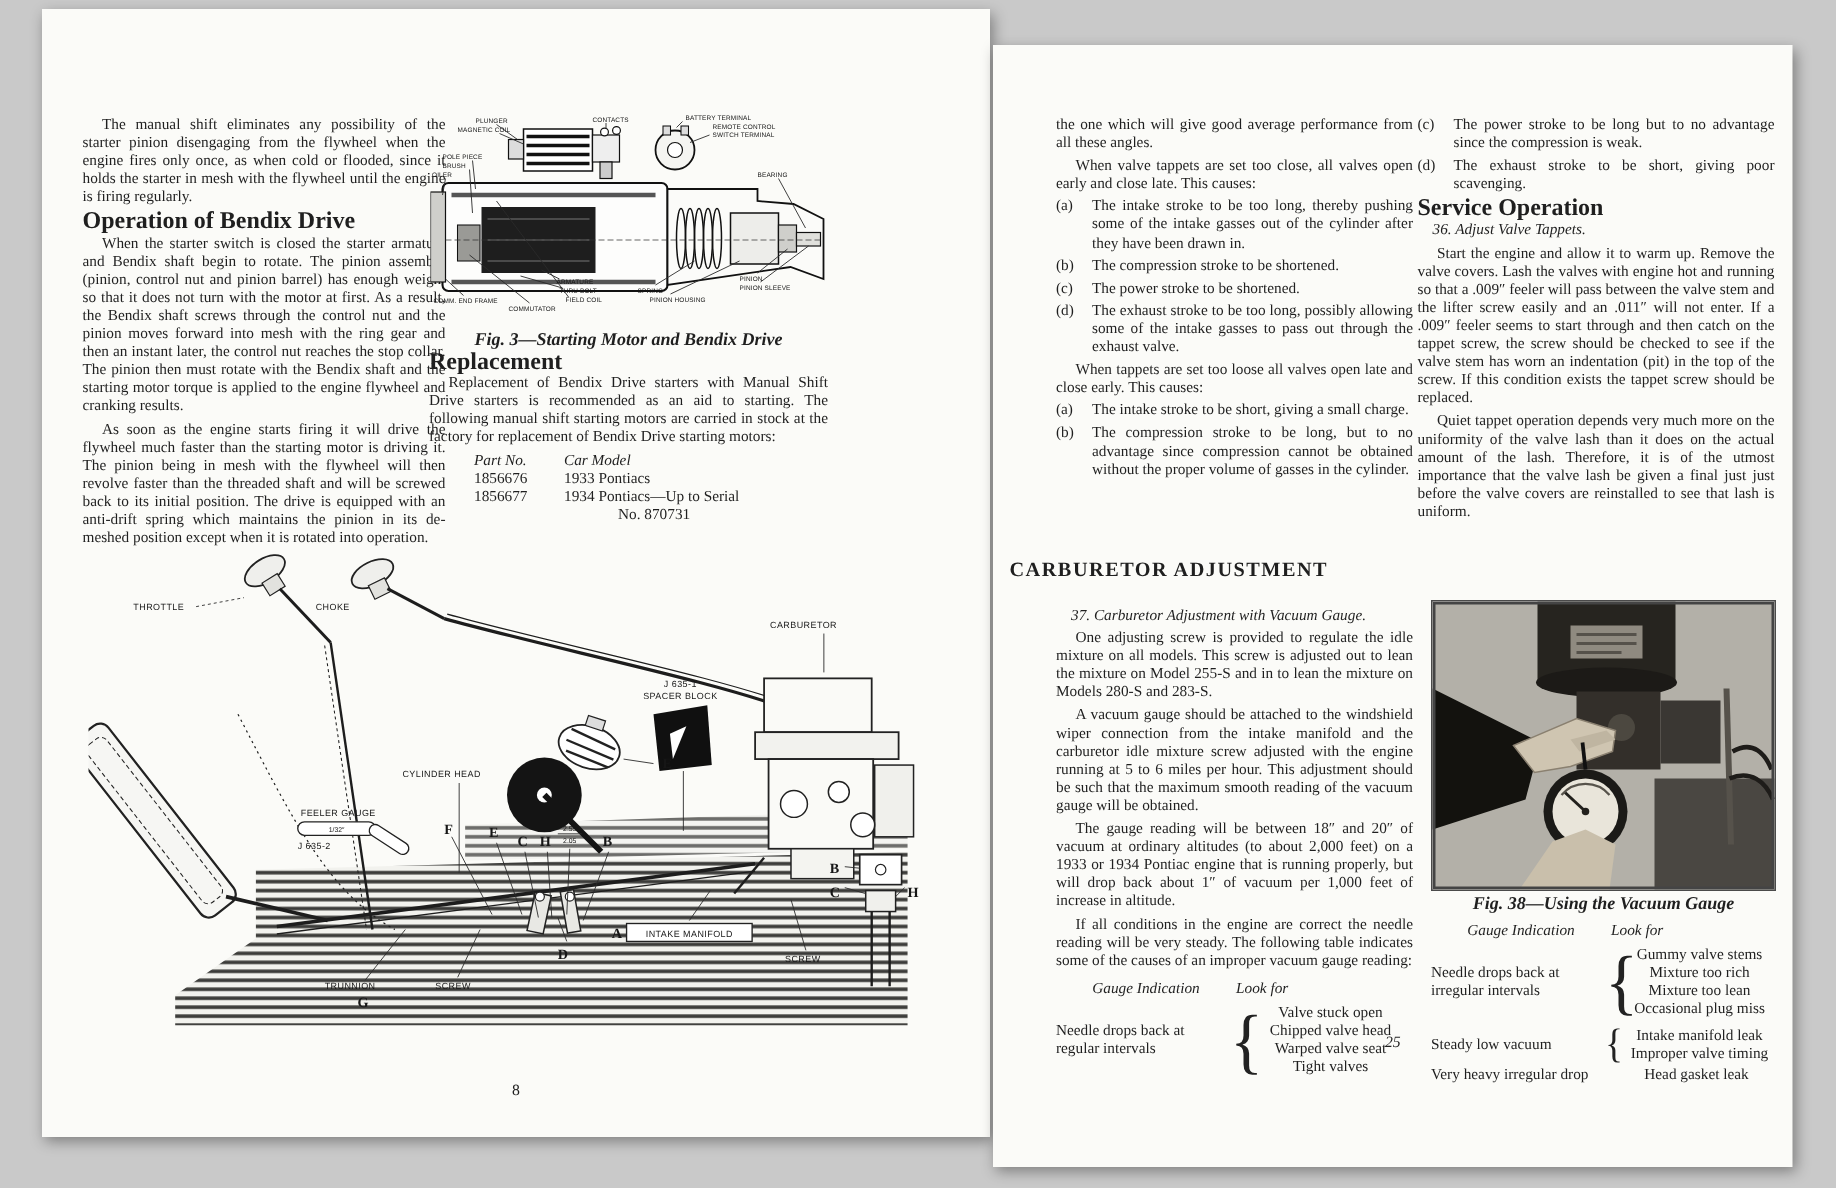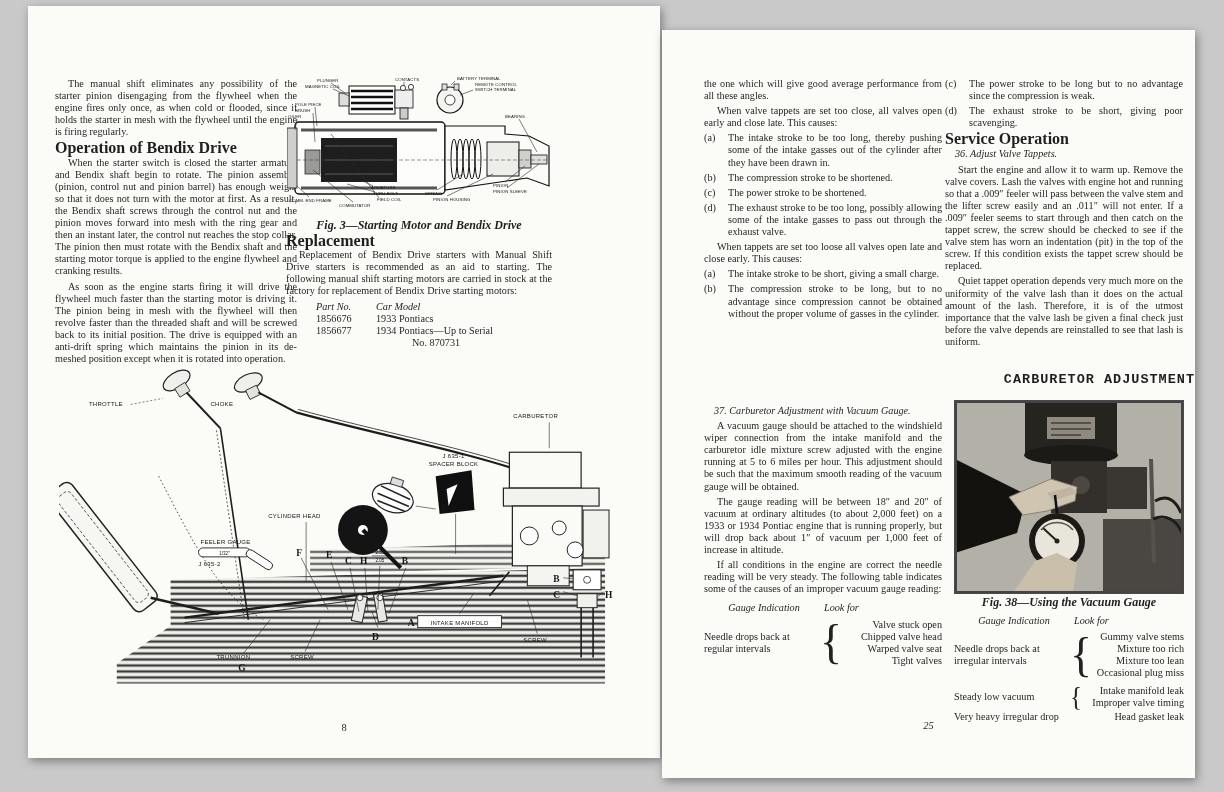--- a/index.html
+++ b/index.html
@@ -17,37 +17,37 @@
   .col{position:absolute;font-size:10.2px;line-height:12.1px;text-align:justify;}
   .col p{margin:0 0 3px 0;}
   p.ind{text-indent:13px;}
   h3.subhead{font-size:16px;margin:4px 0 2px 0;font-weight:bold;text-align:left;}
   .numitem{font-style:italic;margin:3px 0 3px 0;text-align:left;text-indent:10px;}
   .li{display:flex;margin:0 0 3px 0;}
   .li .m{width:24px;flex:none;}
   .li .t{flex:1;text-align:justify;}
   .caption{font-style:italic;font-weight:bold;text-align:center;font-size:12px;line-height:11px;margin-top:3px;}
   .pagenum{position:absolute;left:0;width:100%;text-align:center;font-size:10.5px;}
-  .carb-head{position:absolute;left:0;width:100%;text-align:right;font-weight:bold;font-size:13.5px;letter-spacing:1px;font-family:Liberation Mono, monospace;}
+  .carb-head{position:absolute;left:11px;width:100%;text-align:left;font-weight:bold;font-size:13.5px;letter-spacing:1px;}
   
   .parts{margin:1px 0 2px 30px;text-align:left;}
   .parts .pn{display:inline-block;width:60px;}
   .parts .hd{font-style:italic;}
   .serial{margin-left:96px;text-align:left;}
   
   .gtable{margin-top:7px;font-size:10.2px;}
   .ghead{display:flex;font-style:italic;margin-bottom:4px;}
   .ghead .h1{width:120px;text-align:center;}
   .ghead .h2{flex:1;text-align:left;}
   .grow{display:flex;align-items:center;margin-bottom:6px;}
   .gind{width:116px;text-align:left;line-height:12px;}
   .gbrace{width:12px;text-align:center;font-weight:400;color:#222;}
   .b4{font-size:46px;transform:scaleY(1.05);}
   .b2{font-size:25px;transform:scaleY(1.1);}
-  .glist{flex:1;text-align:right;line-height:12px;}
+  .glist{flex:1;text-align:center;line-height:12px;}
   .gsingle .gind{width:124px;}
   
   .figwrap{text-align:center;}
   .photo{border:1px solid #4a4a4a;display:block;}
   svg text{font-family:"Liberation Sans", sans-serif;fill:#161616;}
   .lbl{font-size:4.3px;letter-spacing:.1px;}
   .lbl6{font-size:6px;letter-spacing:.3px;}
   .letter{font-family:"Liberation Serif",serif;font-size:9.5px;font-weight:bold;}
   .tiny{font-size:4.6px;}
   .ldr{stroke:#2a2a2a;stroke-width:.6;fill:none;}
@@ -338,27 +338,28 @@
           <span class="m">(c)</span>
           <span class="t">The power stroke to be long but to no advantage since the compression is weak.</span>
         </div>
       <div class="li">
           <span class="m">(d)</span>
           <span class="t">The exhaust stroke to be short, giving poor scavenging.</span>
         </div>
       <h3 class="subhead">Service Operation</h3>
       <div class="numitem">36.  Adjust Valve Tappets.</div>
       <p class="ind">Start the engine and allow it to warm up.  Remove the valve covers.  Lash the valves with engine hot and running so that a .009″ feeler will pass between the valve stem and the lifter screw easily and an .011″ will not enter.  If a .009″ feeler seems to start through and then catch on the tappet screw, the screw should be checked to see if the valve stem has worn an indentation (pit) in the top of the screw.  If this condition exists the tappet screw should be replaced.</p>
-      <p class="ind">Quiet tappet operation depends very much more on the uniformity of the valve lash than it does on the actual amount of the lash.  Therefore, it is of the utmost importance that the valve lash be given a final check just before the valve depends are reinstalled to see that lash is uniform.</p>
+      <p class="ind">Quiet tappet operation depends very much more on the uniformity of the valve lash than it does on the actual amount of the lash.  Therefore, it is of the utmost importance that the valve lash be given a final just just before the valve covers are reinstalled to see that lash is uniform.</p>
     </div>
 
     <div class="carb-head" style="top:342px;">CARBURETOR ADJUSTMENT</div>
 
     <div class="col" style="left:42px;top:372px;width:238px;">
       <div class="numitem">37.  Carburetor Adjustment with Vacuum Gauge.</div>
+      <p class="ind">One adjusting screw is provided to regulate the idle mixture on all models.  This screw is adjusted out to lean the mixture on Model 255-S and in to lean the mixture on Models 280-S and 283-S.</p>
       <p class="ind">A vacuum gauge should be attached to the windshield wiper connection from the intake manifold and the carburetor idle mixture screw adjusted with the engine running at 5 to 6 miles per hour.  This adjustment should be such that the maximum smooth reading of the vacuum gauge will be obtained.</p>
       <p class="ind">The gauge reading will be between 18″ and 20″ of vacuum at ordinary altitudes (to about 2,000 feet) on a 1933 or 1934 Pontiac engine that is running properly, but will drop back about 1″ of vacuum per 1,000 feet of increase in altitude.</p>
       <p class="ind">If all conditions in the engine are correct the needle reading will be very steady.  The following table indicates some of the causes of an improper vacuum gauge reading:</p>
       <div class="gtable">
         <div class="ghead">
           <span class="h1">Gauge Indication</span>
           <span class="h2">Look for</span>
         </div>
         <div class="grow">
           <div class="gind">Needle drops back at regular intervals</div>
@@ -429,16 +430,16 @@
         </div>
         <div class="grow gsingle" style="margin-top:-4px;">
           <div class="gind">Very heavy irregular drop</div>
           <div class="glist">
             <div>Head gasket leak</div>
           </div>
         </div>
       </div>
     </div>
 
-    <div class="pagenum" style="top:690px;font-style:italic;">25</div>
+    <div class="pagenum" style="top:660px;font-style:italic;">25</div>
   </div>
 
 </div>
 
 </body></html>

